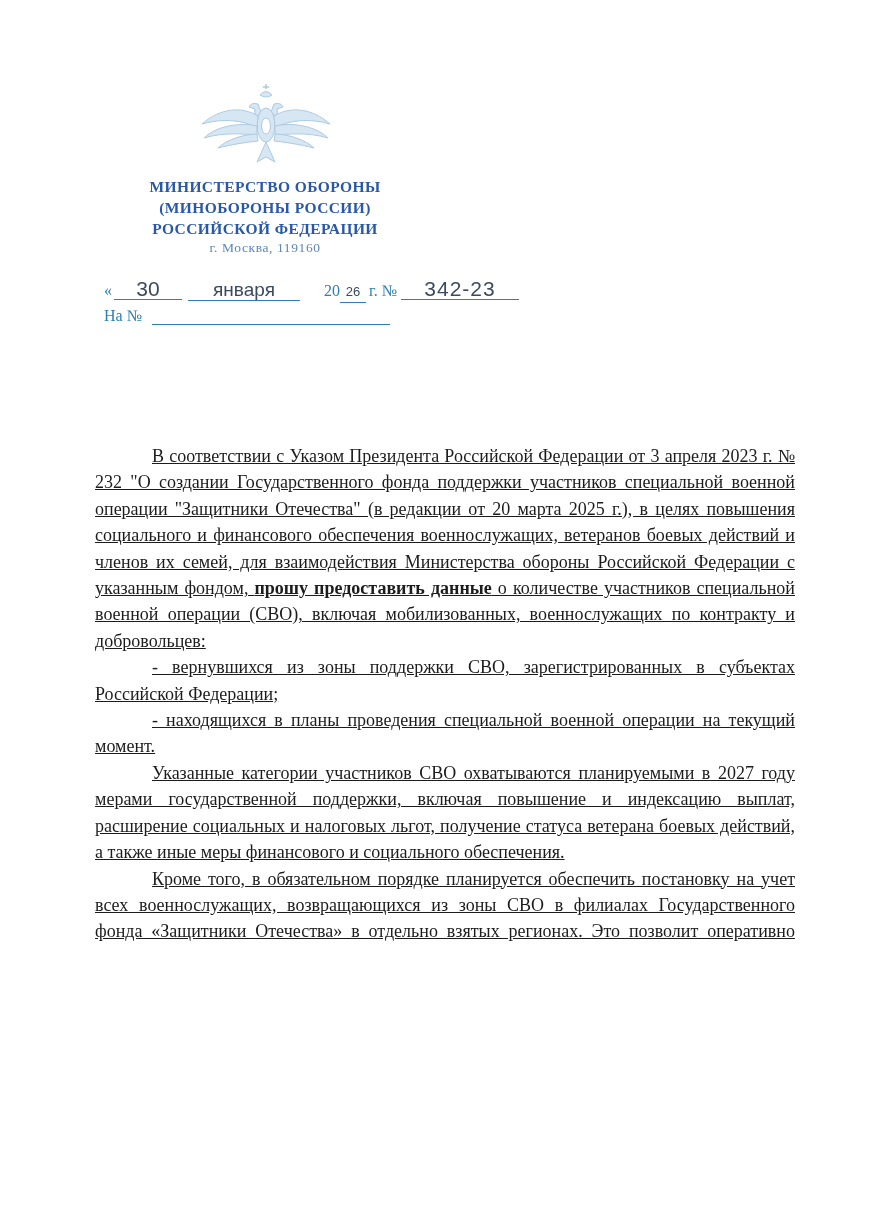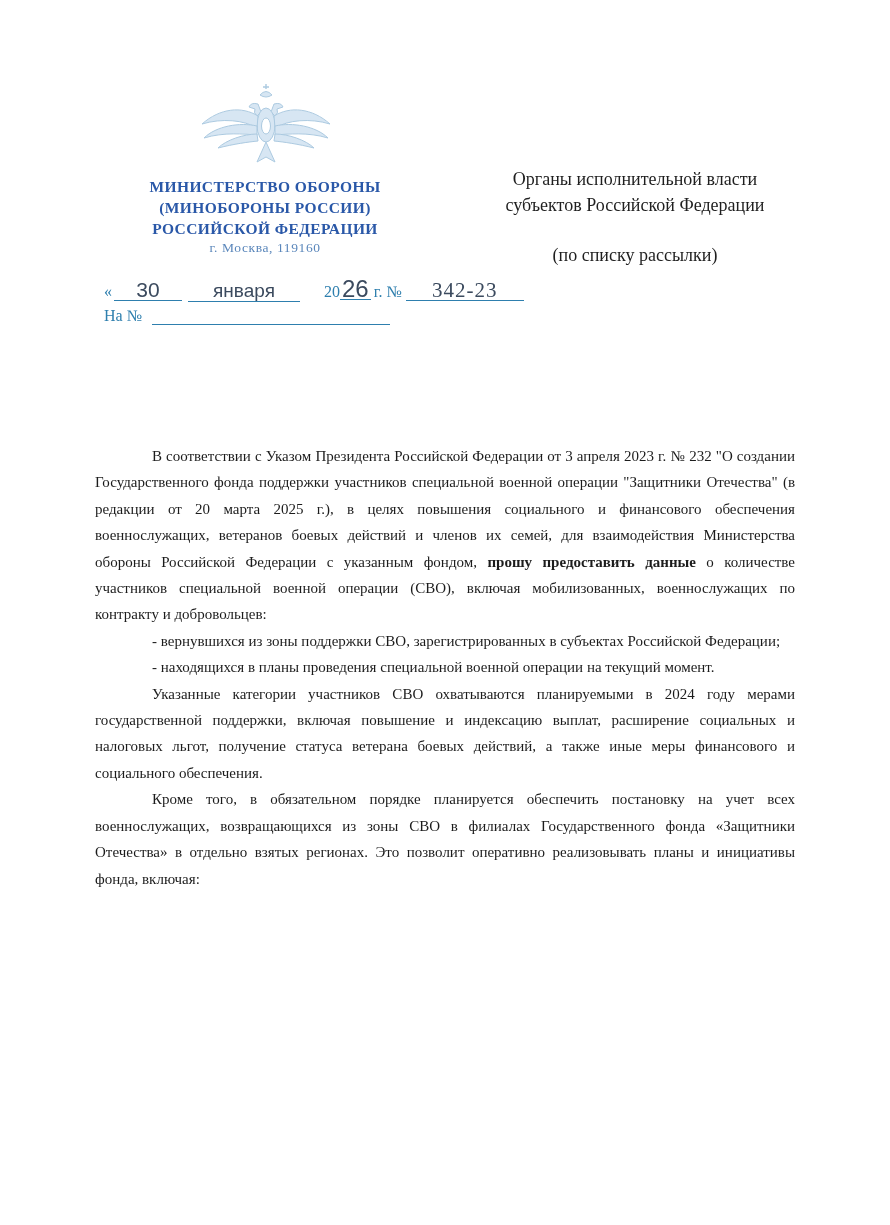--- a/index.html
+++ b/index.html
@@ -42,42 +42,42 @@
     color:var(--fill-ink);
     font-size:21px;line-height:20px;
     text-align:center;
     border-bottom:1.5px solid var(--preprint-blue);
     padding:0 6px;
     display:inline-block;
   }
   .fill-day{min-width:56px;margin-left:2px;}
   .fill-month{min-width:100px;margin-left:6px;font-size:19px;}
   .year-prefix{margin-left:24px;}
-  .fill-year{min-width:22px;padding:0 2px;font-size:24px;}
+  .fill-year{min-width:22px;padding:0 2px;font-size:13px;}
   .year-label{margin:0 4px 0 3px;}
-  .fill-number{min-width:106px;letter-spacing:1px;font-family:Liberation Serif, serif;}
+  .fill-number{min-width:106px;letter-spacing:1px;}
   .reply-line{
     position:absolute;left:104px;top:307px;
     display:flex;align-items:flex-end;
     color:var(--preprint-blue);font-size:16px;
   }
   .reply-blank{
     display:inline-block;width:238px;margin-left:10px;
     border-bottom:1.5px solid var(--preprint-blue);height:16px;
   }
   
   .subject{
     position:absolute;left:104px;top:376px;
     font-style:italic;font-size:17.5px;color:#2b2b2b;
   }
   
   .body-text{
     position:absolute;left:95px;top:443px;width:700px;
-    font-size:15px;line-height:26.4px;
-    text-align:justify;color:var(--body-ink);
+    font-size:18px;line-height:26.4px;
+    text-align:justify;color:var(--body-ink);text-decoration:underline;
   }
   .body-text p{margin:0;text-indent:57px;}
   .bold{font-weight:bold;}
 </style>
 </head>
 <body>
 
 <div class="page">
 
   <div class="emblem">
@@ -108,25 +108,20 @@
   </div>
 
   <div class="ministry-name">
     <div>МИНИСТЕРСТВО ОБОРОНЫ</div>
     <div>(МИНОБОРОНЫ РОССИИ)</div>
     <div>РОССИЙСКОЙ ФЕДЕРАЦИИ</div>
   </div>
 
   <div class="ministry-city">г. Москва, 119160</div>
 
-  <div class="recipient">
-    <div>Органы исполнительной власти</div>
-    <div>субъектов Российской Федерации</div>
-    <div class="recipient-note">(по списку рассылки)</div>
-  </div>
 
   <div class="date-line">
     <span>«</span>
     <span class="fill fill-day">30</span>
     <span class="fill fill-month">января</span>
     <span class="year-prefix">20</span>
     <span class="fill fill-year">26</span>
     <span class="year-label">г. №</span>
     <span class="fill fill-number">342-23</span>
   </div>
@@ -134,17 +129,17 @@
   <div class="reply-line">
     <span>На №</span>
     <span class="reply-blank"></span>
   </div>
 
 
   <div class="body-text">
     <p><span>В соответствии с Указом Президента Российской Федерации от 3 апреля 2023 г. № 232 "О создании Государственного фонда поддержки участников специальной военной операции "Защитники Отечества" (в редакции от 20 марта 2025 г.), в целях повышения социального и финансового обеспечения военнослужащих, ветеранов боевых действий и членов их семей, для взаимодействия Министерства обороны Российской Федерации с указанным фондом, </span><span class="bold">прошу предоставить данные</span><span> о количестве участников специальной военной операции (СВО), включая мобилизованных, военнослужащих по контракту и добровольцев:</span></p>
     <p>-  вернувшихся из зоны поддержки СВО, зарегистрированных в субъектах Российской Федерации;</p>
     <p>-  находящихся в планы проведения специальной военной операции на текущий момент.</p>
-    <p>Указанные категории участников СВО охватываются планируемыми в 2024 году мерами государственной поддержки, включая повышение и индексацию выплат, расширение социальных и налоговых льгот, получение статуса ветерана боевых действий, а также иные меры финансового и социального обеспечения.</p>
+    <p>Указанные категории участников СВО охватываются планируемыми в 2027 году мерами государственной поддержки, включая повышение и индексацию выплат, расширение социальных и налоговых льгот, получение статуса ветерана боевых действий, а также иные меры финансового и социального обеспечения.</p>
     <p>Кроме того, в обязательном порядке планируется обеспечить постановку на учет всех военнослужащих, возвращающихся из зоны СВО в филиалах Государственного фонда «Защитники Отечества» в отдельно взятых регионах. Это позволит оперативно реализовывать планы и инициативы фонда, включая:</p>
   </div>
 
 </div>
 
 </body></html>

